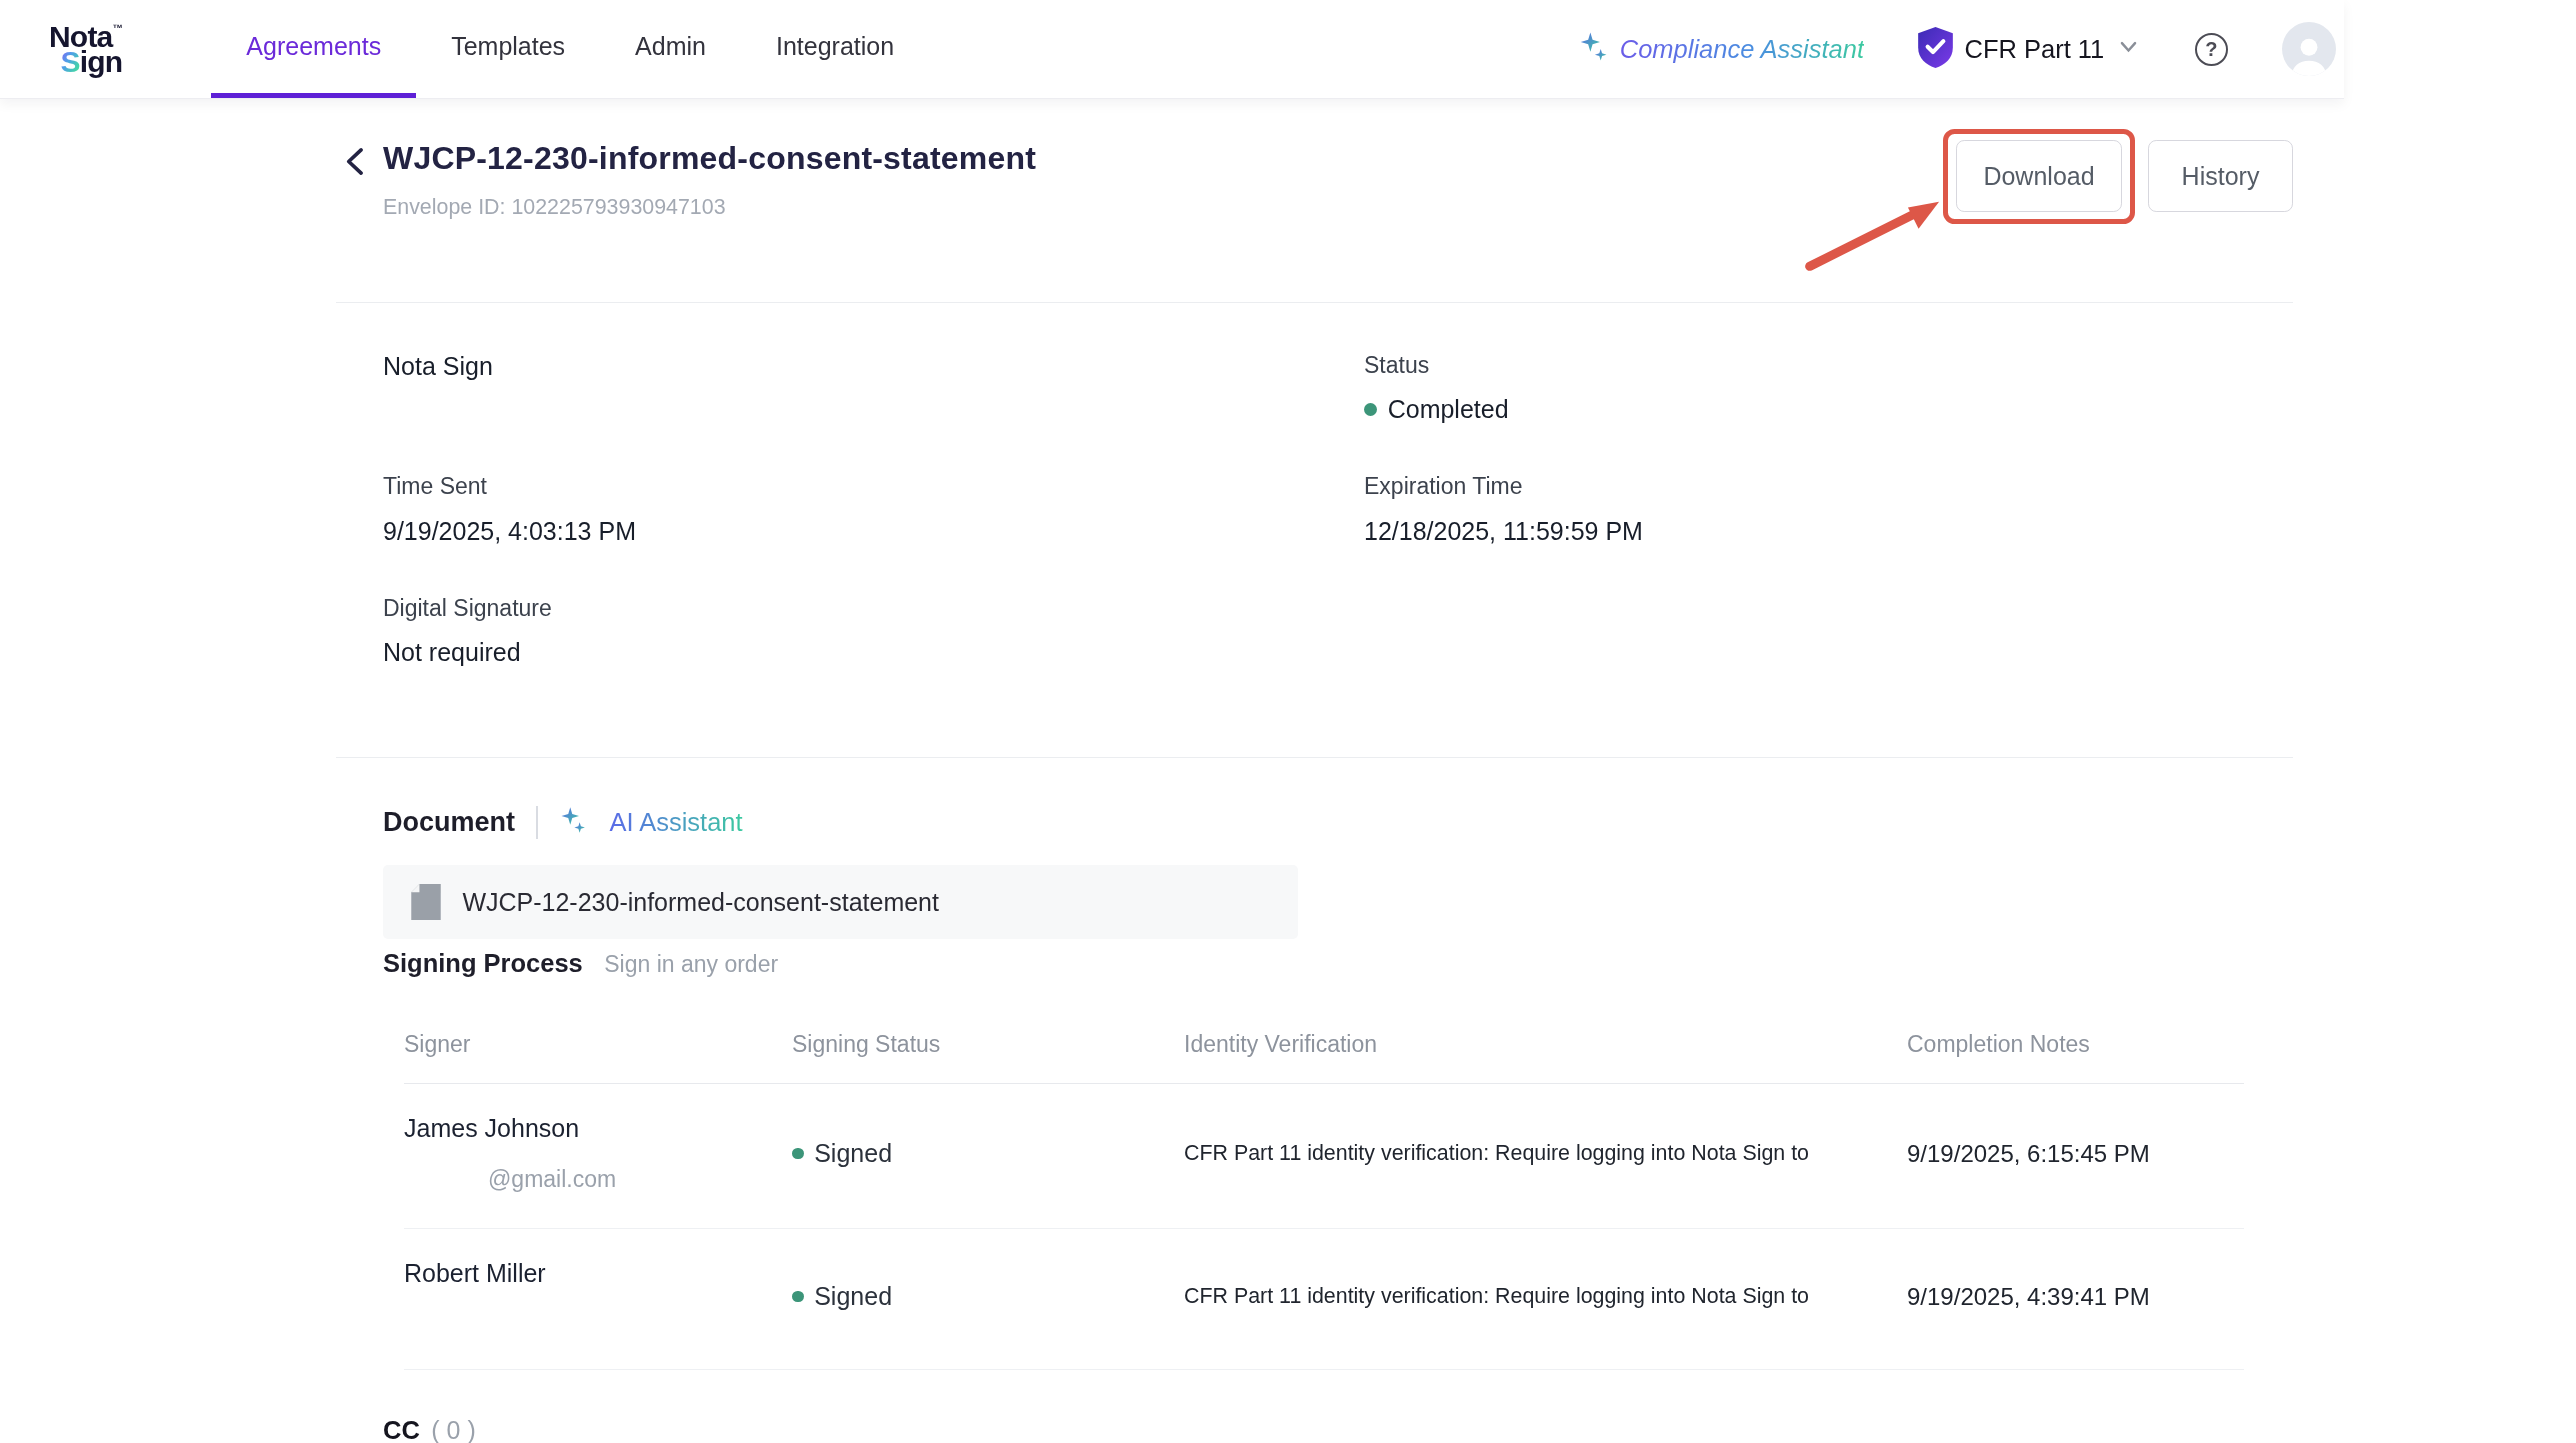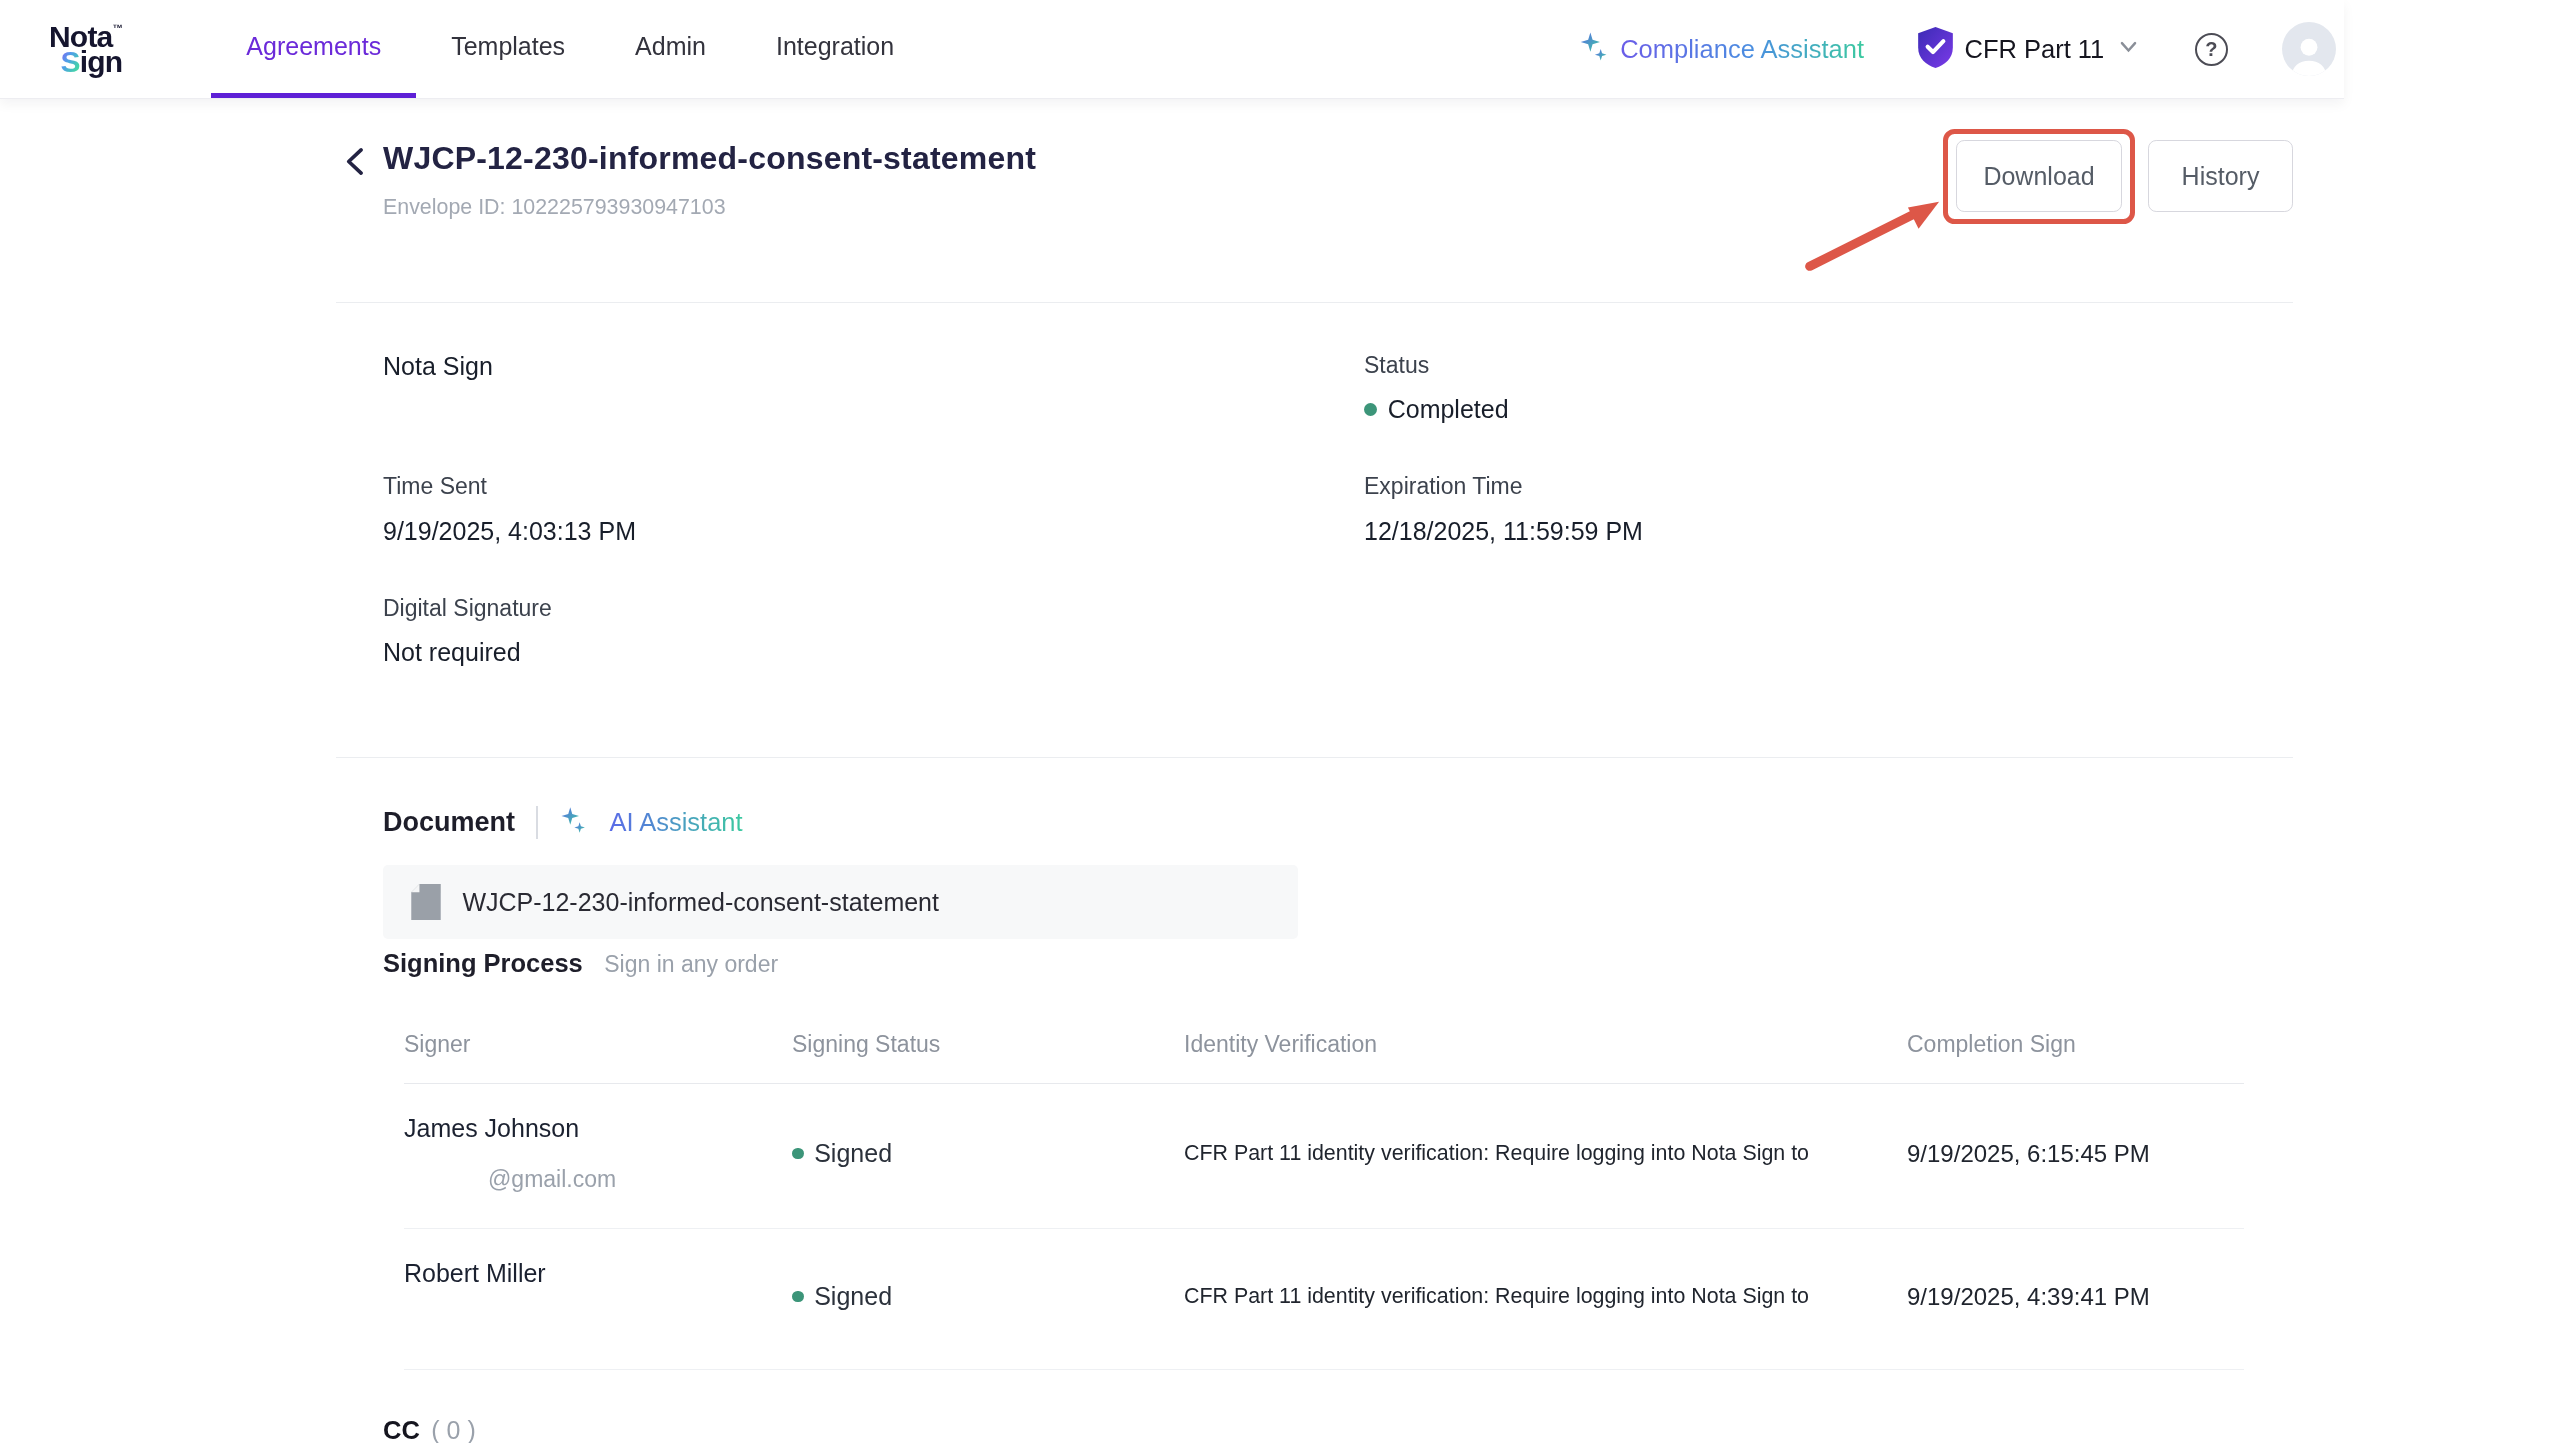--- a/index.html
+++ b/index.html
@@ -16,21 +16,21 @@
   .logo .tm { font-size:10.7px; font-weight:700; vertical-align:top; }
   .logo .l2 { display:block; padding-left:11.5px; }
   .logo .grad-s { background:linear-gradient(120deg,#8a5cf6 5%,#4f9fe8 40%,#43d6a5 80%);
     -webkit-background-clip:text; background-clip:text; color:transparent; font-weight:800; }
   nav { display:flex; margin-left:89px; }
   .nav-item { display:flex; align-items:center; padding:0 35px; font-size:25px;
     color:#33333d; cursor:pointer; border-bottom:5.8px solid transparent; }
   .nav-item.active { color:#6b2ad9; border-bottom-color:#5e1fd6; font-weight:500; }
   .header-right { margin-left:auto; display:flex; align-items:center; gap:54px;
     padding-right:8.2px; }
-  .assistant { display:flex; align-items:center; gap:9px; cursor:pointer; }
+  .assistant { display:flex; align-items:center; gap:9px; cursor:pointer;font-style:italic; }
   .assistant-label { font-size:25.5px; font-weight:500;
     background:linear-gradient(90deg,#6a5ce8 0%,#4a8fe0 55%,#3cc9a0 100%);
     -webkit-background-clip:text; background-clip:text; color:transparent; }
   .cfr { display:flex; align-items:center; gap:11.5px; cursor:pointer; }
   .cfr-label { font-size:25.5px; color:#15151f; font-weight:500; }
   .help-btn { width:33px; height:33px; border:2.5px solid #4c4c55; border-radius:50%;
     display:flex; align-items:center; justify-content:center; font-size:20px;
     font-weight:700; color:#4c4c55; cursor:pointer; }
   .avatar { width:54px; height:54px; border-radius:50%; background:#e3e7ee;
     overflow:hidden; display:flex; align-items:flex-end; justify-content:center; cursor:pointer; }
@@ -257,21 +257,21 @@
       <div class="signing-row">
         <span class="signing-title">Signing Process</span>
         <span class="signing-sub">Sign in any order</span>
       </div>
 
       <div class="table">
         <div class="trow thead">
           <div>Signer</div>
           <div>Signing Status</div>
           <div>Identity Verification</div>
-          <div>Completion Sign</div>
+          <div>Completion Notes</div>
         </div>
 
         <div class="trow tbody-row">
           <div>
             <div class="cell-name">James Johnson</div>
             <div class="cell-email">@gmail.com</div>
           </div>
           <div class="cell-status">
             <span class="dot"></span>
             <span>Signed</span>

